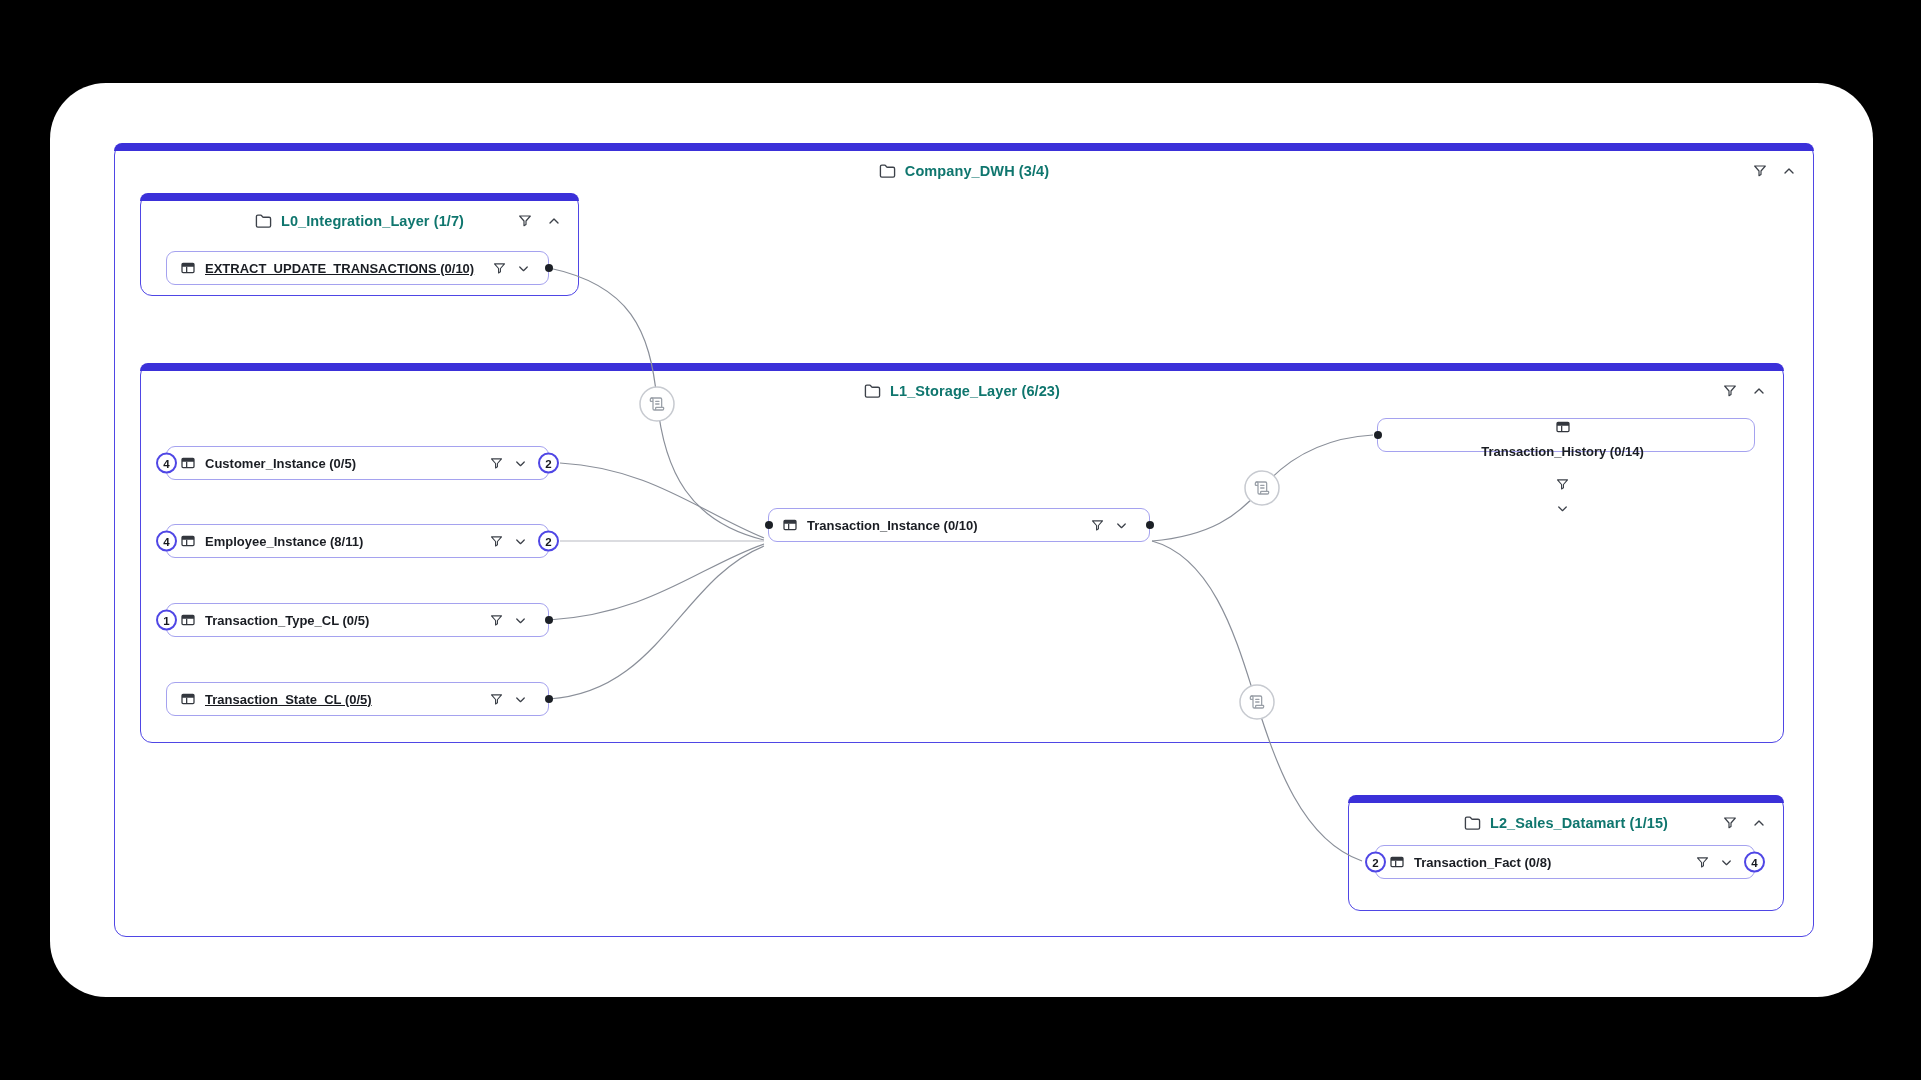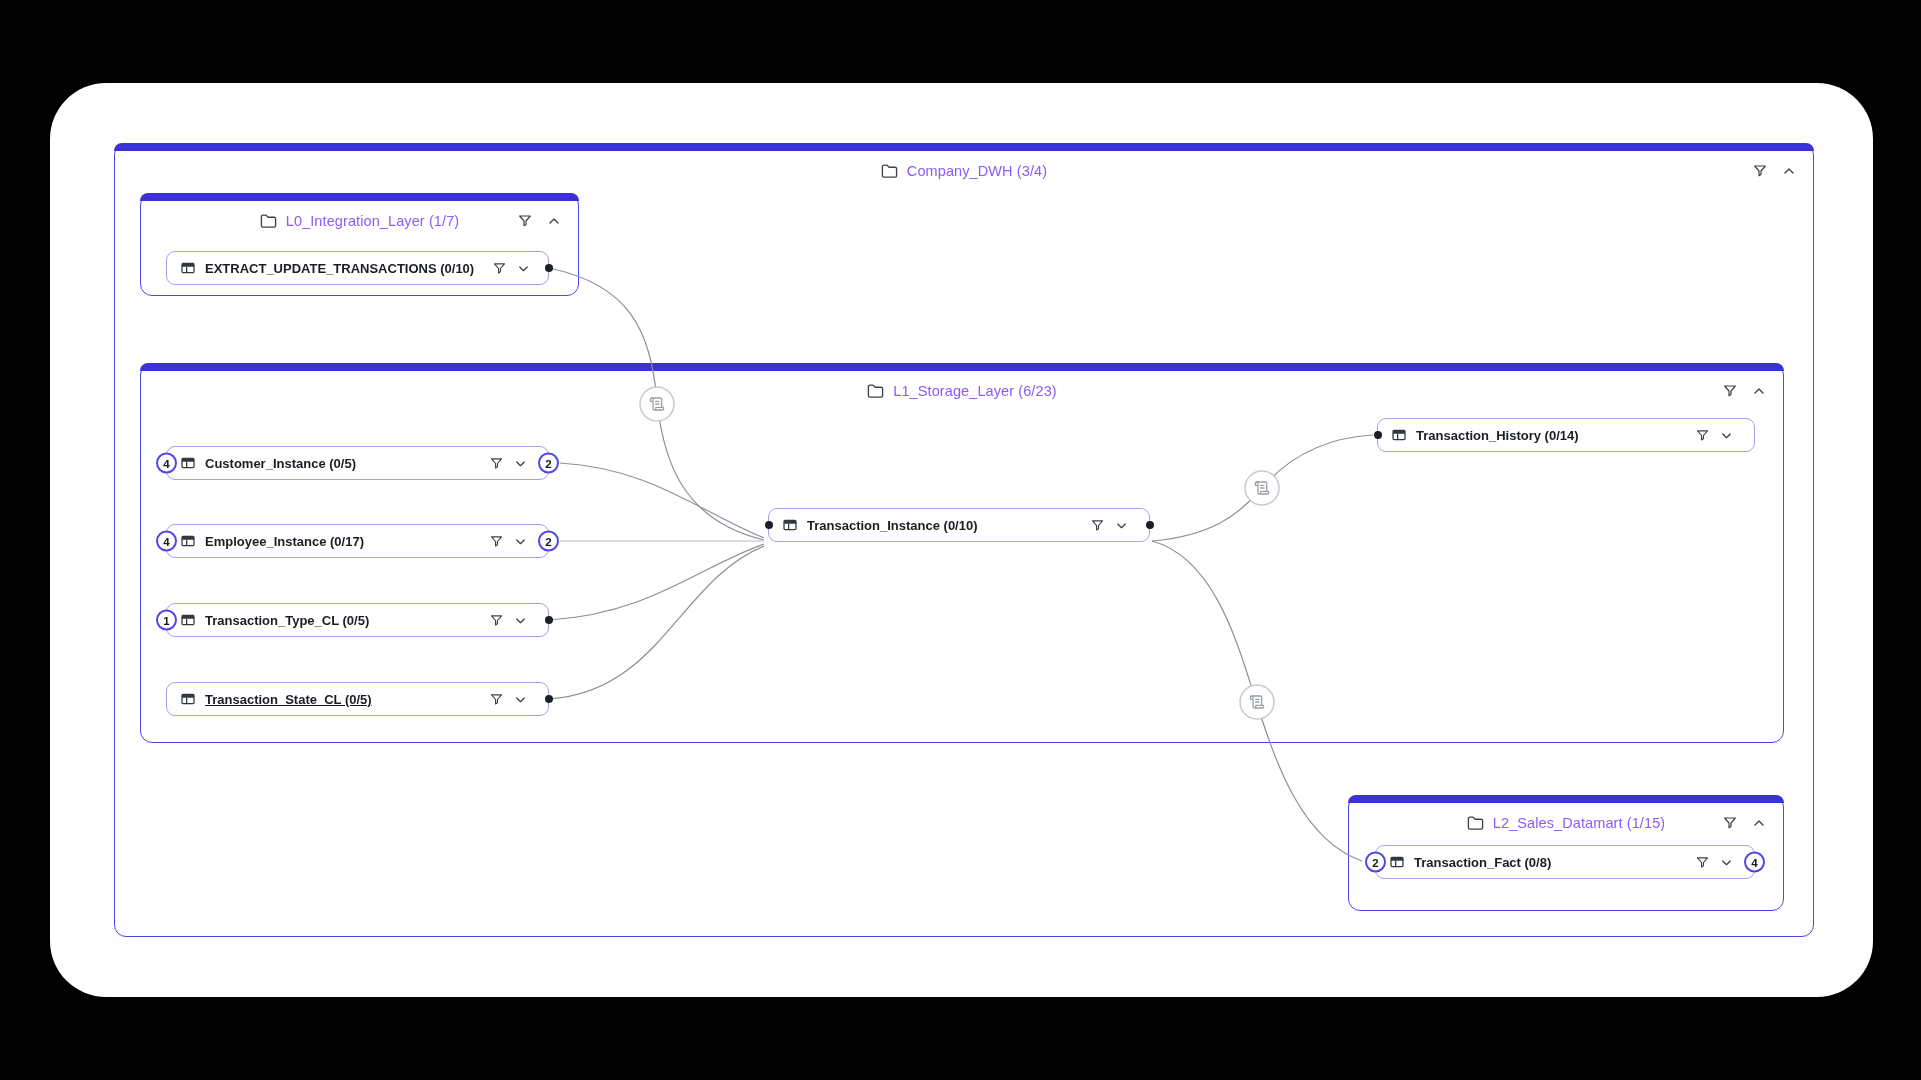--- a/index.html
+++ b/index.html
@@ -4,21 +4,21 @@
 <style>
   html,body{margin:0;padding:0;background:#000;}
   .canvas{position:relative;width:1921px;height:1080px;background:#000;overflow:hidden;
           font-family:"Liberation Sans",sans-serif;color:#16181d;}
   .card{position:absolute;left:50px;top:83px;width:1823px;height:914px;background:#fff;border-radius:56px;}
 
   
   .group{position:absolute;background:#fff;border:1.5px solid #4f46e5;border-radius:12px;z-index:1;}
   .group-bar{height:8px;background:#3b30d9;border-radius:9px 9px 0 0;margin:-1px -1px 0 -1px;}
   .group-head{position:relative;height:40px;display:flex;align-items:center;justify-content:center;gap:9px;}
-  .group-title{font-size:14.5px;font-weight:400;letter-spacing:.1px;color:#8b5cf6;text-align:right;}
+  .group-title{font-size:14.5px;font-weight:700;letter-spacing:.1px;color:#0f766e;text-align:right;}
   .head-icons{position:absolute;right:16px;top:0;height:100%;display:flex;align-items:center;gap:13px;}
   .icon{display:inline-flex;align-items:center;justify-content:center;color:#3c4149;}
   .icon svg{display:block;}
 
   
   .node{position:absolute;height:34px;background:#fff;border:1.5px solid #a5a2ef;border-radius:9px;
         display:flex;align-items:center;gap:9px;padding:0 20px 0 13px;box-sizing:border-box;z-index:5;}
   .nlabel{font-size:13px;font-weight:600;color:#1a1d23;white-space:nowrap;}
   .nspacer{flex:1;}
   .node .icon{color:#33373e;}
@@ -191,21 +191,21 @@
         </g>
     </g>
     <g>
       <circle cx="1257" cy="702" r="17" fill="#fff" stroke="#c7cad0" stroke-width="1.5"></circle>
       <g color="#9aa0a8">
           <use href="#i-scroll" x="1249" y="694" width="16" height="16"></use>
         </g>
     </g>
   </svg>
 
-  <div class="node" style="left:166px;top:251px;width:383px;">
+  <div class="node" style="left:166px;top:251px;width:383px;text-decoration:underline;">
     <span class="icon">
         <svg width="16" height="16">
           <use href="#i-table"></use>
         </svg>
       </span>
     <span class="nlabel">EXTRACT_UPDATE_TRANSACTIONS (0/10)</span>
     <span class="nspacer"></span>
     <span class="icon ricon">
         <svg width="15" height="15">
           <use href="#i-funnel"></use>
@@ -241,21 +241,21 @@
     <span class="badge badge-right">2</span>
   </div>
 
   <div class="node" style="left:166px;top:524px;width:383px;">
     <span class="badge badge-left">4</span>
     <span class="icon">
         <svg width="16" height="16">
           <use href="#i-table"></use>
         </svg>
       </span>
-    <span class="nlabel">Employee_Instance (0/17)</span>
+    <span class="nlabel">Employee_Instance (8/11)</span>
     <span class="nspacer"></span>
     <span class="icon ricon">
         <svg width="15" height="15">
           <use href="#i-funnel"></use>
         </svg>
       </span>
     <span class="icon ricon">
         <svg width="15" height="15">
           <use href="#i-chev-down"></use>
         </svg>
@@ -321,21 +321,21 @@
         </svg>
       </span>
     <span class="icon ricon">
         <svg width="15" height="15">
           <use href="#i-chev-down"></use>
         </svg>
       </span>
     <span class="dot dot-right"></span>
   </div>
 
-  <div class="node" style="left:1377px;top:418px;width:378px;">
+  <div class="node" style="left:1377px;top:418px;width:378px;flex-direction:column;">
     <span class="dot dot-left"></span>
     <span class="icon">
         <svg width="16" height="16">
           <use href="#i-table"></use>
         </svg>
       </span>
     <span class="nlabel">Transaction_History (0/14)</span>
     <span class="nspacer"></span>
     <span class="icon ricon">
         <svg width="15" height="15">

